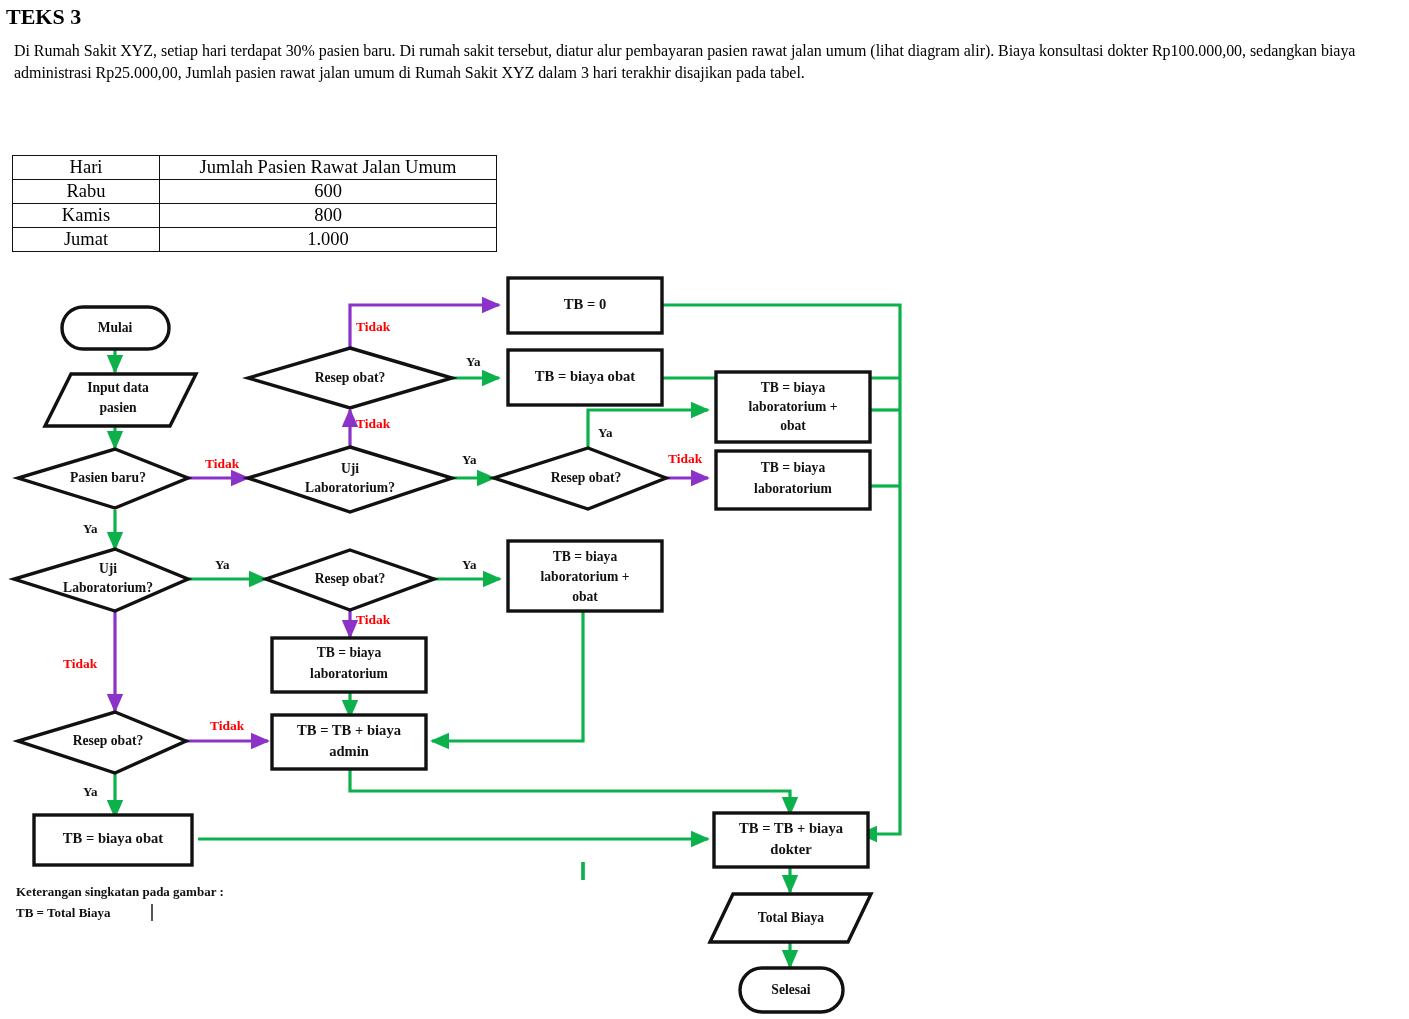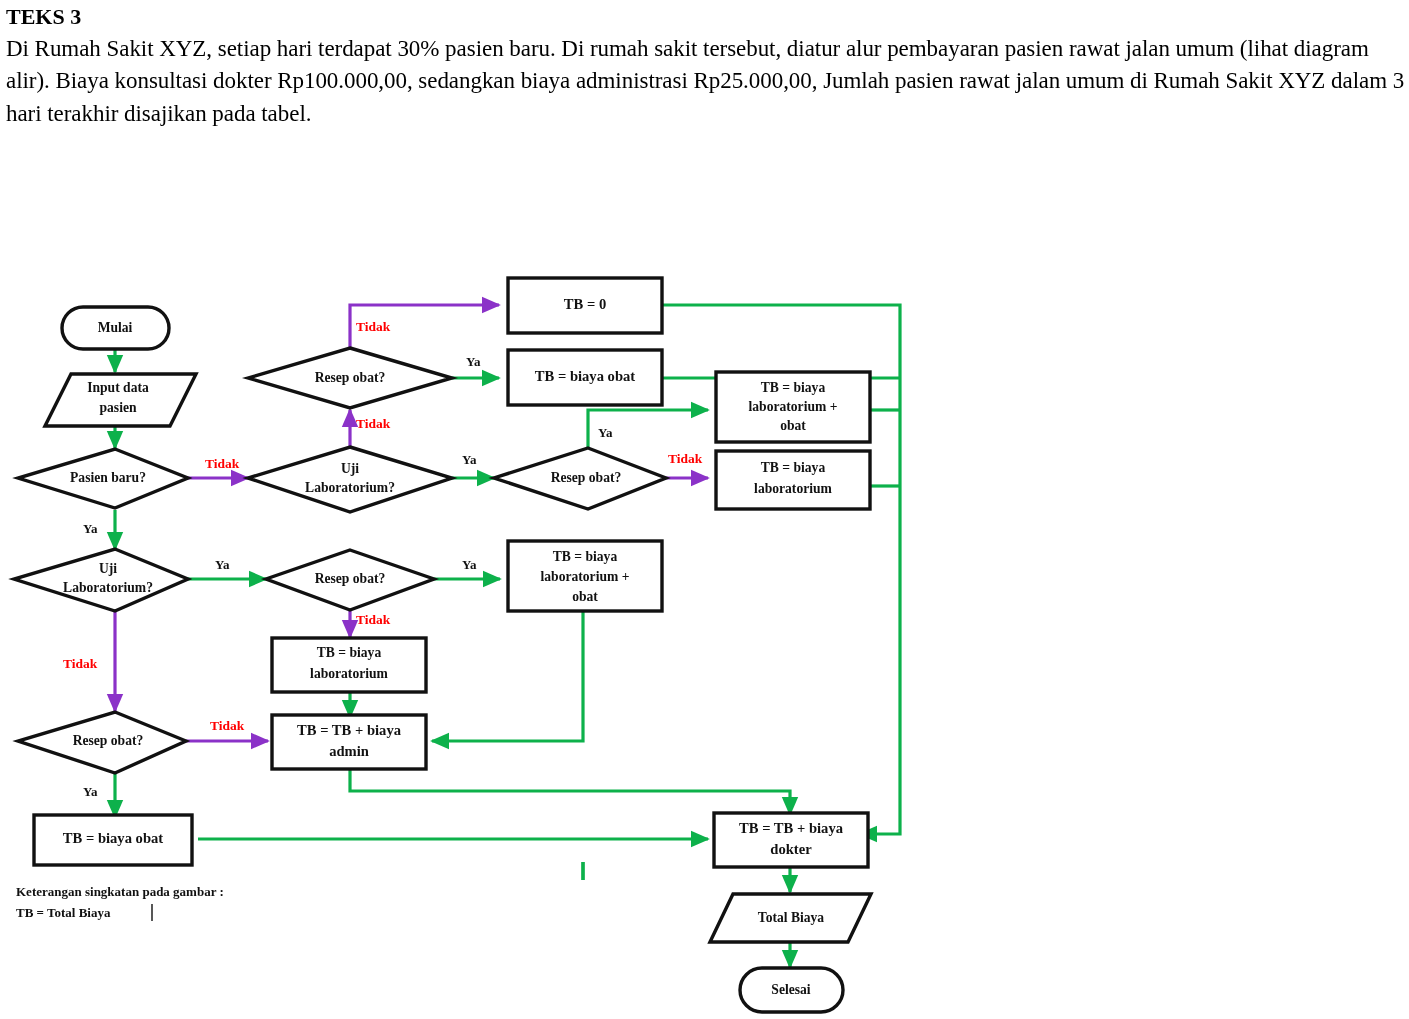--- a/index.html
+++ b/index.html
@@ -10,21 +10,21 @@
   .wrap{position:relative;width:1409px;height:1019px;}
 
   
   #passage{position:absolute;left:6px;top:2px;width:1400px;}
   #passage .heading{
     font-family:"Liberation Serif", serif;
     font-weight:bold;font-size:22px;line-height:1.35;margin:0 0 1px 0;
   }
   #passage .body-text{
     font-family:"Liberation Serif", serif;
-    font-size:23px;line-height:1.42;margin:0;text-align:left;
+    font-size:16px;line-height:1.42;margin:8px;text-align:left;
     letter-spacing:-0.05px;
   }
 
   
   #patient-table{
     position:absolute;left:12px;top:155px;border-collapse:collapse;
     font-family:"Liberation Serif", serif;font-size:18.5px;
   }
   #patient-table td,#patient-table th{
     border:1px solid #111;padding:1px 8px;font-weight:normal;text-align:center;
@@ -60,20 +60,40 @@
 </head>
 <body>
 
 <div class="wrap">
 
   <div id="passage">
     <p class="heading">TEKS 3</p>
     <p class="body-text">Di Rumah Sakit XYZ, setiap hari terdapat 30% pasien baru. Di rumah sakit tersebut, diatur alur pembayaran pasien rawat jalan umum (lihat diagram alir). Biaya konsultasi dokter Rp100.000,00, sedangkan biaya administrasi Rp25.000,00, Jumlah pasien rawat jalan umum di Rumah Sakit XYZ dalam 3 hari terakhir disajikan pada tabel.</p>
   </div>
 
+  <table id="patient-table">
+    <tbody>
+      <tr>
+        <th class="c-day">Hari</th>
+        <th class="c-num">Jumlah Pasien Rawat Jalan Umum</th>
+      </tr>
+      <tr>
+        <td>Rabu</td>
+        <td>600</td>
+      </tr>
+      <tr>
+        <td>Kamis</td>
+        <td>800</td>
+      </tr>
+      <tr>
+        <td>Jumat</td>
+        <td>1.000</td>
+      </tr>
+    </tbody>
+  </table>
 
   <div id="flowchart">
   <svg width="1409" height="757" viewBox="0 0 1409 757" xmlns="http://www.w3.org/2000/svg">
     <defs>
       <marker id="ag" markerWidth="7" markerHeight="7" refX="5.4" refY="3" orient="auto">
         <path d="M0,0.4 L6,3 L0,5.6 z" fill="#0DB14B"></path>
       </marker>
       <marker id="ap" markerWidth="7" markerHeight="7" refX="5.4" refY="3" orient="auto">
         <path d="M0,0.4 L6,3 L0,5.6 z" fill="#8B32C8"></path>
       </marker>

